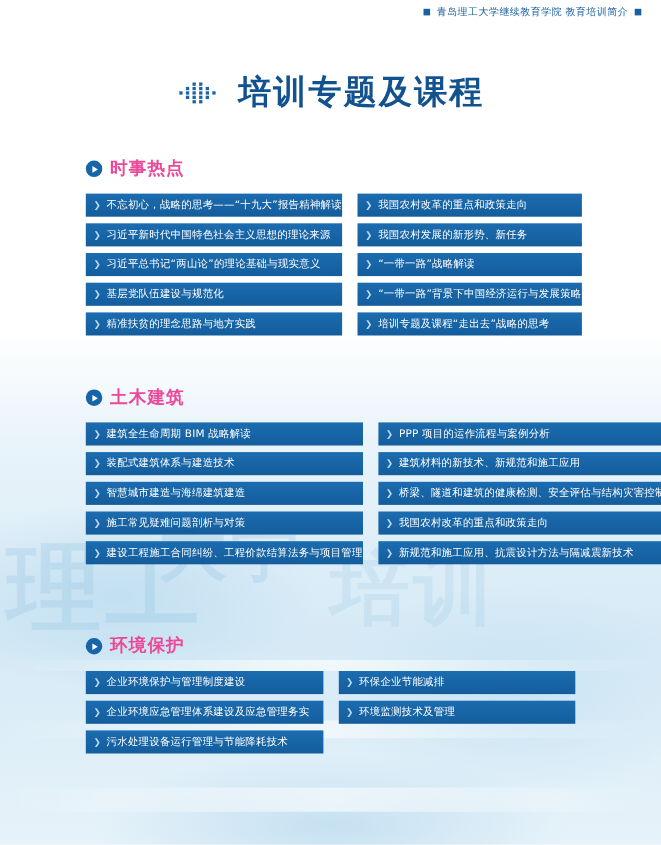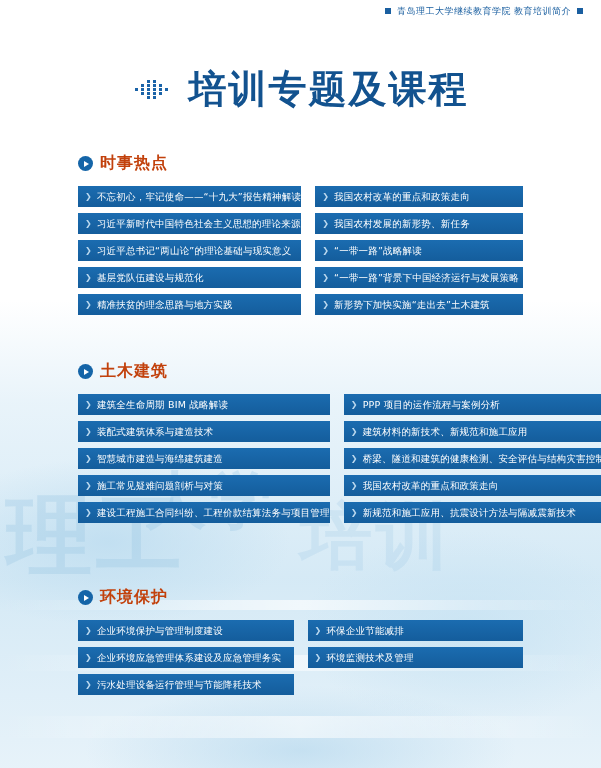--- a/index.html
+++ b/index.html
@@ -91,21 +91,21 @@
     align-items: center;
     justify-content: center;
     gap: 14px;
   }
   .title-deco {
     width: 42px;
     height: 26px;
     display: block;
   }
   .main-title {
-    font-size: 38px;
+    font-size: 30px;
     font-weight: bold;
     color: #12528f;
     letter-spacing: 2px;
     font-family: "DejaVu Sans", "Liberation Sans", sans-serif;
   }
 
   
   .content {
     position: relative;
     padding: 0 78px 0 78px;
@@ -135,21 +135,21 @@
     width: 0;
     height: 0;
     border-left: 5px solid #ffffff;
     border-top: 3.5px solid transparent;
     border-bottom: 3.5px solid transparent;
     margin-left: 2px;
   }
   .sec-title {
     font-size: 16px;
     font-weight: bold;
-    color: #c2410c;
+    color: #ec4899;
     letter-spacing: 1px;
     font-family: "DejaVu Sans", "Liberation Sans", sans-serif;
   }
 
   .grid {
     display: grid;
     grid-template-columns: 1fr 1fr;
     column-gap: 14px;
     row-gap: 6px;
   }
@@ -226,21 +226,21 @@
 
     <div class="section sec-1">
       <div class="sec-head">
         <span class="sec-bullet"></span>
         <span class="sec-title">时事热点</span>
       </div>
       <div class="grid">
         <div class="col">
           <div class="item">
               <span class="chev">❯</span>
-              <span>不忘初心，牢记使命——“十九大”报告精神解读</span>
+              <span>不忘初心，战略的思考——“十九大”报告精神解读</span>
             </div>
           <div class="item">
               <span class="chev">❯</span>
               <span>习近平新时代中国特色社会主义思想的理论来源</span>
             </div>
           <div class="item">
               <span class="chev">❯</span>
               <span>习近平总书记“两山论”的理论基础与现实意义</span>
             </div>
           <div class="item">
@@ -264,21 +264,21 @@
           <div class="item">
               <span class="chev">❯</span>
               <span>“一带一路”战略解读</span>
             </div>
           <div class="item">
               <span class="chev">❯</span>
               <span>“一带一路”背景下中国经济运行与发展策略</span>
             </div>
           <div class="item">
               <span class="chev">❯</span>
-              <span>新形势下加快实施“走出去”土木建筑</span>
+              <span>培训专题及课程“走出去”战略的思考</span>
             </div>
         </div>
       </div>
     </div>
 
     <div class="section sec-2">
       <div class="sec-head">
         <span class="sec-bullet"></span>
         <span class="sec-title">土木建筑</span>
       </div>

